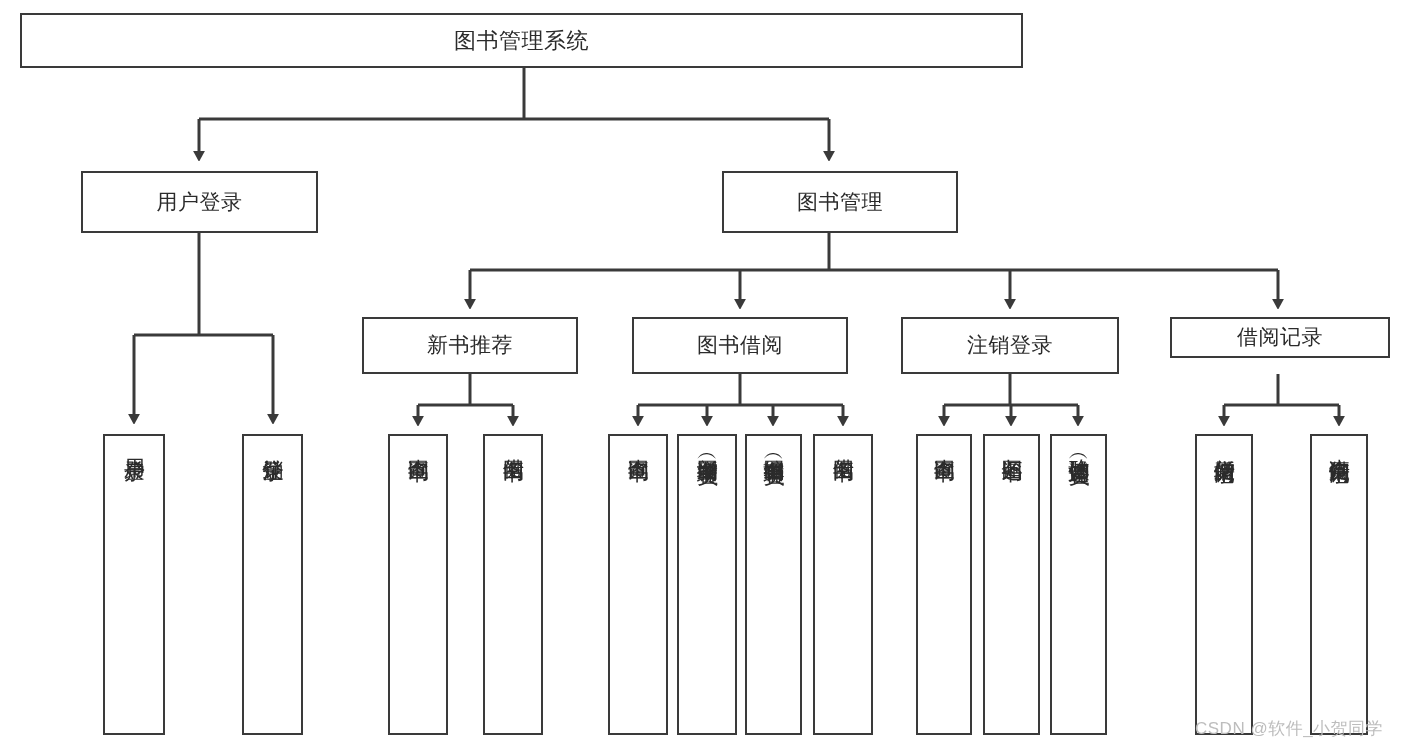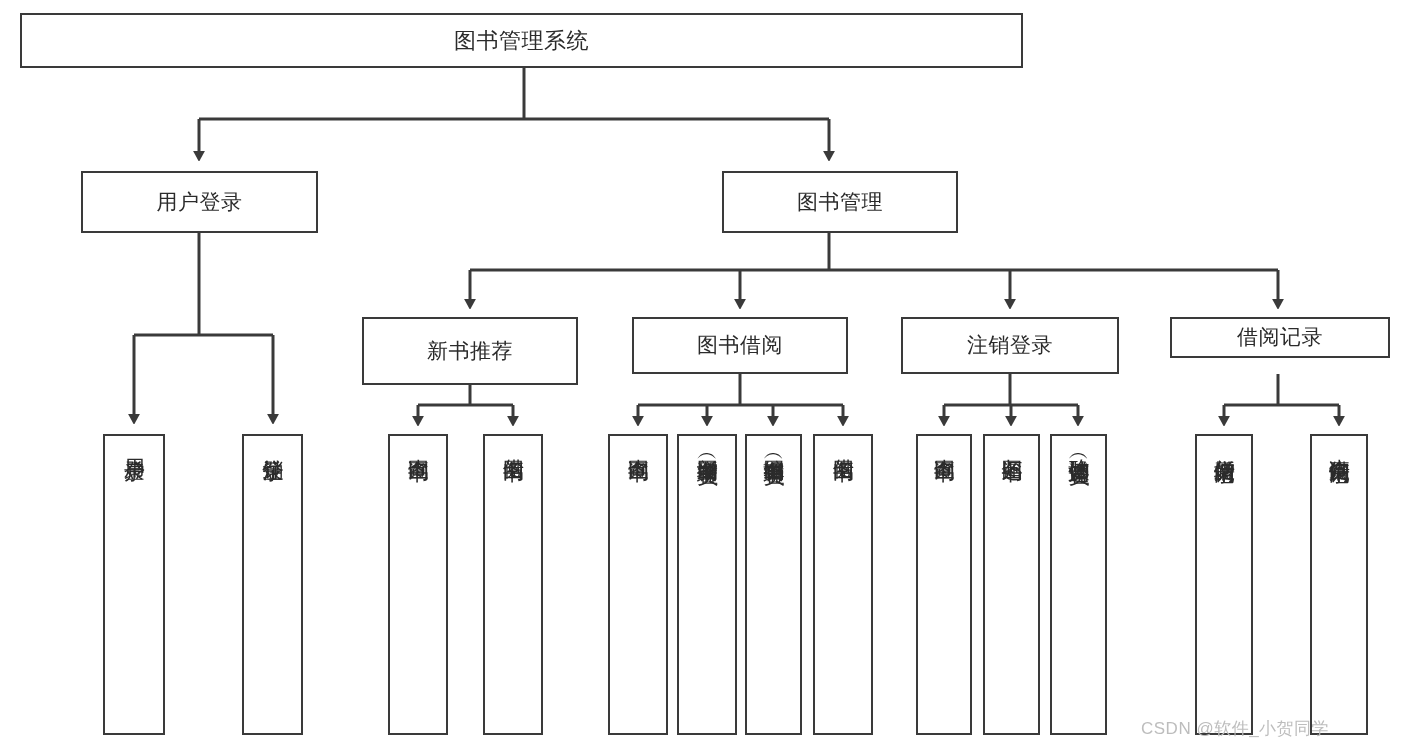--- a/index.html
+++ b/index.html
@@ -122,21 +122,21 @@
     <span class="label">图书管理系统</span>
   </div>
 
   <div class="node" style="left:81px; top:171px; width:237px; height:62px;">
     <span class="label">用户登录</span>
   </div>
   <div class="node" style="left:711px; top:171px; width:236px; height:62px;margin-left:11px;">
     <span class="label">图书管理</span>
   </div>
 
-  <div class="node" style="left:362px; top:317px; width:216px; height:68px;">
+  <div class="node" style="left:362px; top:317px; width:216px; height:57px;">
     <span class="label">新书推荐</span>
   </div>
   <div class="node" style="left:632px; top:317px; width:216px; height:57px;">
     <span class="label">图书借阅</span>
   </div>
   <div class="node" style="left:901px; top:317px; width:218px; height:57px;">
     <span class="label">注销登录</span>
   </div>
   <div class="node" style="left:1170px; top:317px; width:220px; height:41px;">
     <span class="label">借阅记录</span>
@@ -175,15 +175,15 @@
   <div class="node leaf" style="left:1050px; top:434px; width:57px; height:301px;">
     <span class="label">确认归还（管理员）</span>
   </div>
   <div class="node leaf" style="left:1195px; top:434px; width:58px; height:301px;">
     <span class="label">新增借阅记录</span>
   </div>
   <div class="node leaf" style="left:1310px; top:434px; width:58px; height:301px;">
     <span class="label">查询借阅记录</span>
   </div>
 
-  <div class="watermark" style="left:1141px; top:717px;">CSDN @软件_小贺同学</div>
+  <div class="watermark" style="left:1195px; top:717px;">CSDN @软件_小贺同学</div>
 
 </div>
 
 </body></html>

